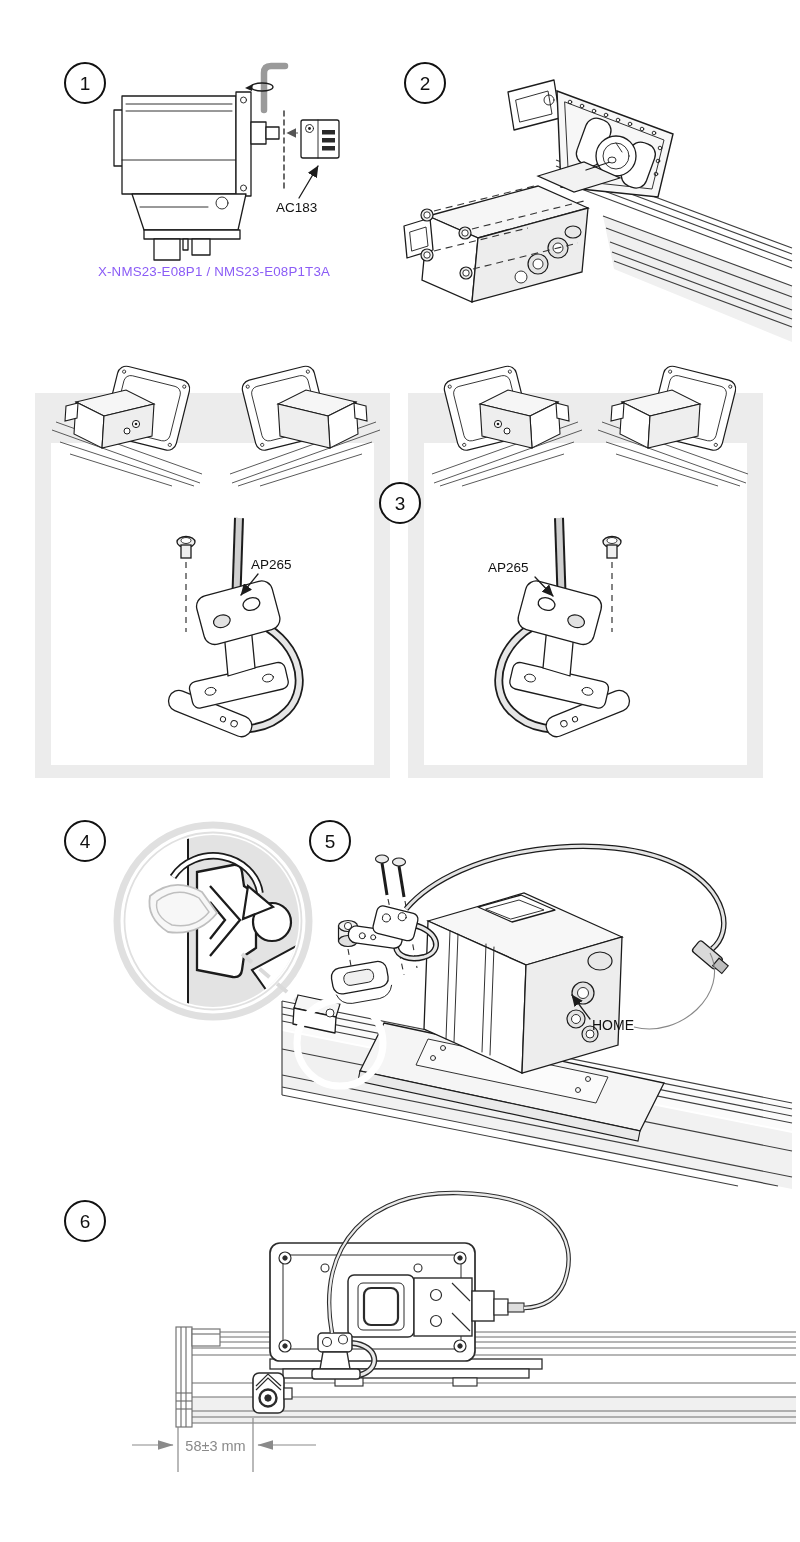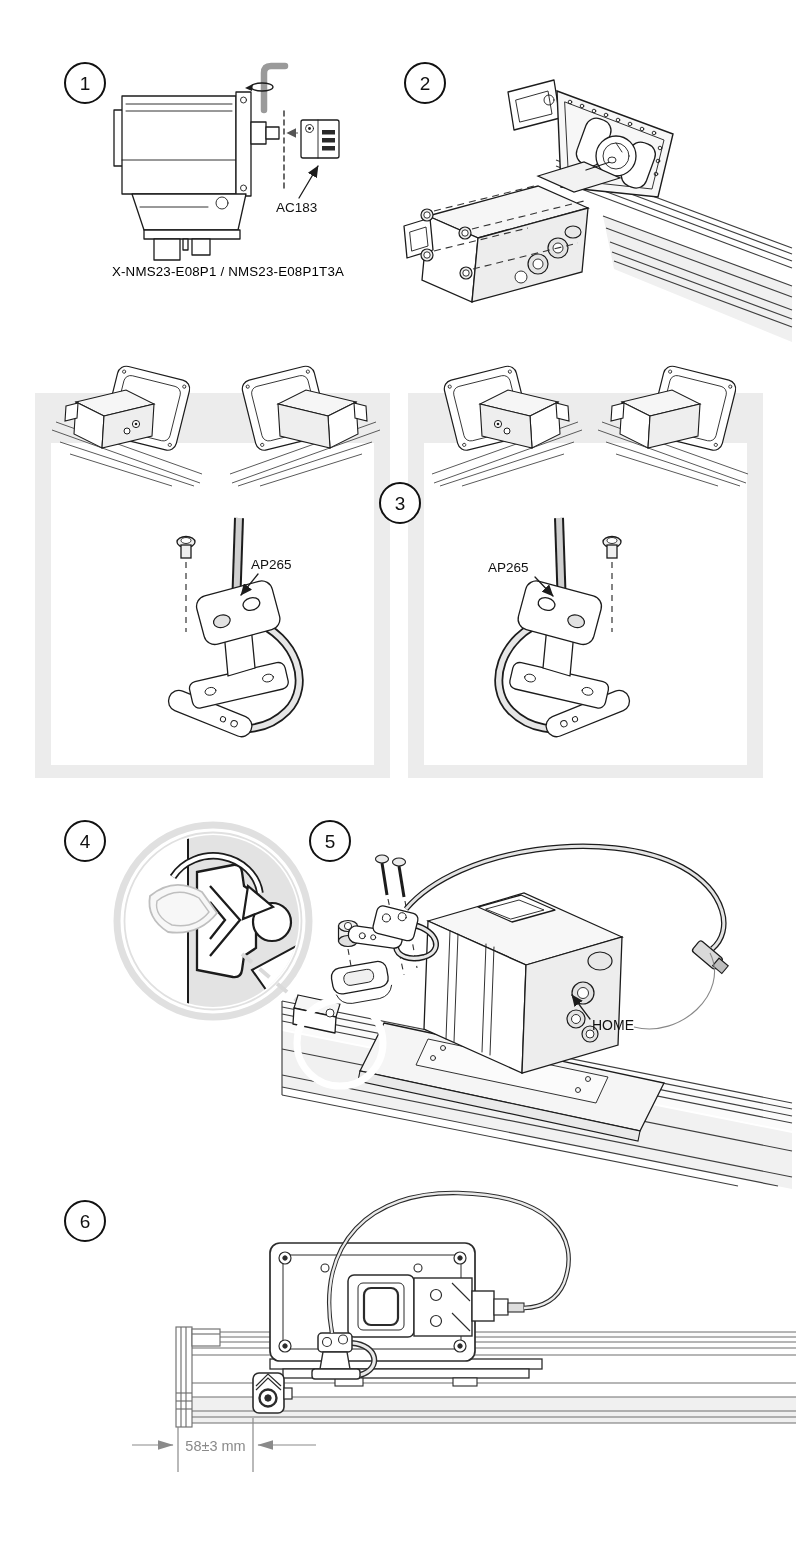--- a/index.html
+++ b/index.html
@@ -4,22 +4,22 @@
 <style>
   html,body{margin:0;padding:0;background:#fff;}
   #canvas{position:relative;width:800px;height:1542px;background:#fff;overflow:hidden;
           font-family:"Liberation Sans", sans-serif;color:#111;}
   .abs{position:absolute;}
   .badge{position:absolute;width:38px;height:38px;border:2.4px solid #111;border-radius:50%;
          background:#fff;display:flex;align-items:center;justify-content:center;
          font-size:19px;line-height:1;z-index:9;}
   .panel{position:absolute;background:#ececec;}
   .panel-inner{position:absolute;left:16px;right:16px;top:50px;bottom:13px;background:#fff;}
-  .caption{position:absolute;left:68px;top:264px;width:320px;text-align:center;
-           font-size:13.3px;letter-spacing:.2px;color:#000000;}
+  .caption{position:absolute;left:54px;top:264px;width:320px;text-align:center;
+           font-size:13.3px;letter-spacing:.2px;color:#8b5cf6;}
   svg{overflow:visible;}
   .s{stroke:#1c1c1c;fill:none;stroke-width:1.3;stroke-linejoin:round;stroke-linecap:round;}
   .sf{stroke:#1c1c1c;fill:#fff;stroke-width:1.3;stroke-linejoin:round;}
   .thin{stroke-width:.9;}
   .lbl{font-family:"Liberation Sans",sans-serif;font-size:13.5px;fill:#111;}
 </style>
 </head>
 <body>
 
 <div id="canvas">

